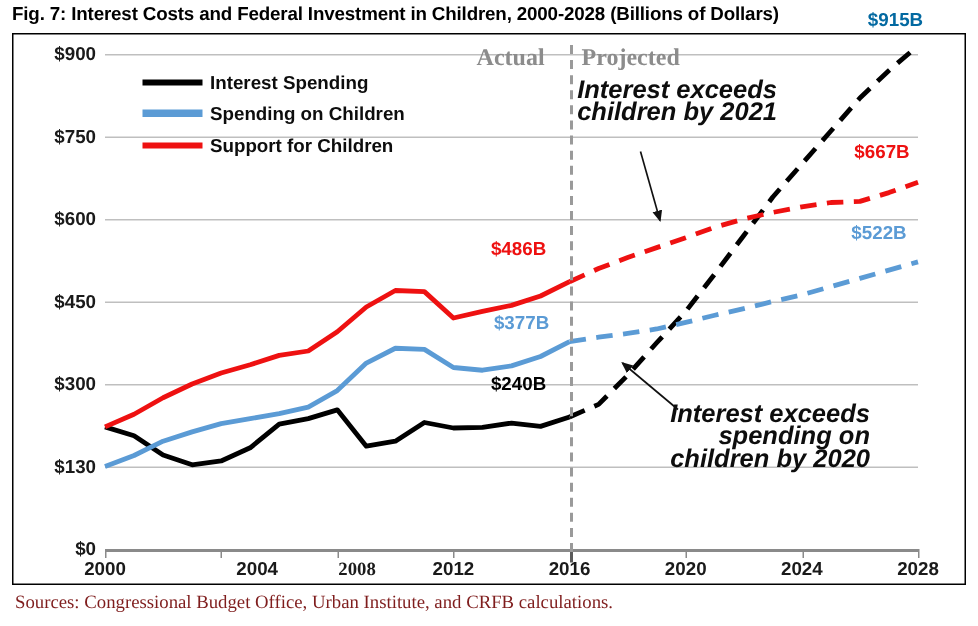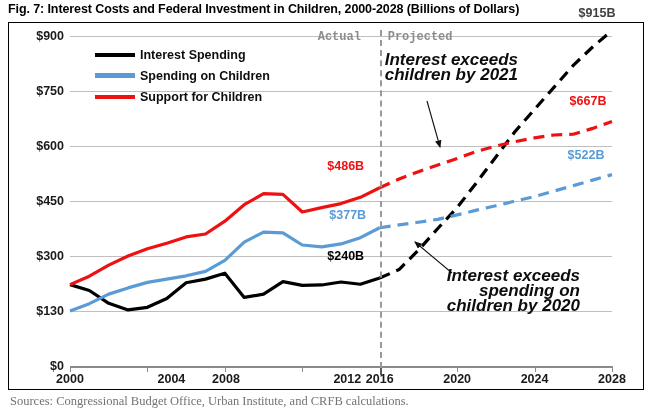--- a/index.html
+++ b/index.html
@@ -15,21 +15,21 @@
   }
 
   
   .frame{
     position:absolute;left:8px;top:22px;width:636px;height:368px;
     border:1.5px solid #000;box-sizing:border-box;background:#fff;
   }
   
   .source{
     position:absolute;left:10px;top:394px;width:630px;
-    font-family:"Liberation Serif",serif;font-size:12.5px;color:#737373;
+    font-family:"Liberation Serif",serif;font-size:12.5px;color:#7f1d1d;
     white-space:nowrap;
   }
 
   
   .plot{position:absolute;left:70px;top:36px;width:542px;height:330px;}
 
   .gridline{position:absolute;left:0;width:542px;height:1px;background:#bfbfbf;}
   .axis-x{position:absolute;left:0;top:330px;width:542px;height:1.5px;background:#8a8a8a;}
   .xtick{position:absolute;top:330px;width:1px;height:6px;background:#8a8a8a;}
   .xtick.major{width:2px;height:9px;background:#5a5a5a;}
@@ -46,22 +46,22 @@
     font-size:12.5px;font-weight:bold;color:#1a1a1a;
     font-family:"Liberation Sans",sans-serif;white-space:nowrap;
   }
 
   
   .divider{
     position:absolute;top:30px;height:338px;width:0;
     border-left:2.5px dashed #9a9a9a;
   }
   .period-label{
-    position:absolute;top:30px;font-size:12px;font-weight:bold;color:#8c8c8c;
-    font-family:Liberation Mono, monospace;white-space:nowrap;
+    position:absolute;top:30px;font-size:16px;font-weight:bold;color:#8c8c8c;
+    font-family:Liberation Serif, serif;white-space:nowrap;
   }
 
   
   .legend{position:absolute;left:95px;top:44px;}
   .legend-row{display:flex;align-items:center;height:21px;}
   .legend-swatch{width:40px;height:4px;margin-right:5px;flex:none;}
   .legend-swatch.blue{height:5px;}
   .legend-text{font-size:12.5px;font-weight:bold;color:#0d0d0d;
                font-family:"Liberation Sans",sans-serif;white-space:nowrap;}
 
@@ -124,22 +124,22 @@
         <path d="M0.00 275.00 L19.36 267.67 L38.71 258.13 L58.07 251.90 L77.43 246.40 L96.79 243.10 L116.14 239.80 L135.50 235.40 L154.86 224.40 L174.21 206.07 L193.57 196.17 L212.93 196.90 L232.29 209.00 L251.64 210.83 L271.00 207.90 L290.36 201.67 L309.71 191.77" fill="none" stroke="#5B9BD5" stroke-width="3.2" stroke-linejoin="round" stroke-linecap="butt"></path>
         <path d="M309.71 191.77 L329.07 188.83 L348.43 186.27 L367.79 183.33 L387.14 178.93 L406.50 174.17 L425.86 169.77 L445.21 165.00 L464.57 160.60 L483.93 155.10 L503.29 149.60 L522.64 144.10 L542.00 138.60" fill="none" stroke="#5B9BD5" stroke-width="3.2" stroke-linejoin="round" stroke-linecap="butt" stroke-dasharray="11 7"></path>
         <path d="M0.00 248.60 L19.36 240.17 L38.71 229.17 L58.07 220.00 L77.43 212.67 L96.79 207.17 L116.14 200.93 L135.50 198.00 L154.86 185.17 L174.21 168.67 L193.57 157.67 L212.93 158.40 L232.29 176.00 L251.64 171.60 L271.00 167.57 L290.36 161.33 L309.71 151.80" fill="none" stroke="#EE1111" stroke-width="3.2" stroke-linejoin="round" stroke-linecap="butt"></path>
         <path d="M309.71 151.80 L329.07 143.00 L348.43 135.67 L367.79 129.07 L387.14 122.47 L406.50 115.50 L425.86 110.00 L445.21 105.60 L464.57 101.93 L483.93 99.00 L503.29 98.27 L522.64 92.40 L542.00 85.43" fill="none" stroke="#EE1111" stroke-width="3.2" stroke-linejoin="round" stroke-linecap="butt" stroke-dasharray="11 7"></path>
       </svg>
   </div>
 
   <div id="xlabels">
       <div class="xlabel" style="left: 70px;">2000</div>
       <div class="xlabel" style="left: 147.429px; margin-left: 24px;">2004</div>
-      <div class="xlabel" style="left: 226px;">2008</div>
-      <div class="xlabel" style="left: 302.286px; margin-left: 45px;">2012</div>
+      <div class="xlabel" style="left: 238px; font-family: Liberation Serif, serif;">2008</div>
+      <div class="xlabel" style="left: 302.286px;">2012</div>
       <div class="xlabel" style="left: 379.714px;">2016</div>
       <div class="xlabel" style="left: 457.143px;">2020</div>
       <div class="xlabel" style="left: 534.571px;">2024</div>
       <div class="xlabel" style="left: 612px;">2028</div>
     </div>
 
   <div class="divider" id="divider" style="left: 379.714px;"></div>
   <div class="period-label" id="actual-lbl" style="left: 317.714px;">Actual</div>
   <div class="period-label" id="projected-lbl" style="left: 387.714px;">Projected</div>
 
@@ -166,21 +166,21 @@
       <div class="annot" style="left: 430px; top: 268px; width: 150px;">
         <div>Interest exceeds</div>
         <div>spending on</div>
         <div>children by 2020</div>
       </div>
     </div>
   <div id="dlabels">
       <div class="dlabel" style="left: 345.714px; top: 165.8px; color: rgb(238, 17, 17);">$486B</div>
       <div class="dlabel" style="left: 347.714px; top: 215px; color: rgb(91, 155, 213);">$377B</div>
       <div class="dlabel" style="left: 345.714px; top: 256px; color: rgb(0, 0, 0);">$240B</div>
-      <div class="dlabel" style="left: 586px; top: 12.5px; color: #404040; padding-left: 22px;">$915B</div>
+      <div class="dlabel" style="left: 586px; top: 12.5px; color: #0369a1; padding-left: 22px;">$915B</div>
       <div class="dlabel" style="left: 588px; top: 101.433px; color: rgb(238, 17, 17);">$667B</div>
       <div class="dlabel" style="left: 586px; top: 154.6px; color: rgb(91, 155, 213);">$522B</div>
     </div>
   <svg class="ovl" id="arrows">
       <defs>
         <marker id="ah" markerWidth="7" markerHeight="7" refX="6" refY="3" orient="auto">
           <path d="M0,0 L7,3 L0,6 z" fill="#111"></path>
         </marker>
       </defs>
       <path d="M427 101 L440 147" stroke="#111" stroke-width="1.1" fill="none" marker-end="url(#ah)"></path>

